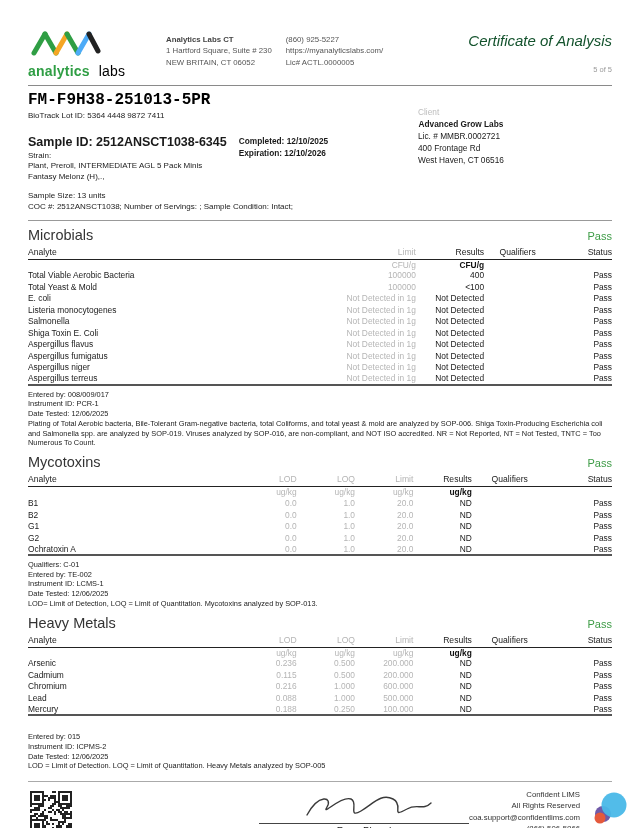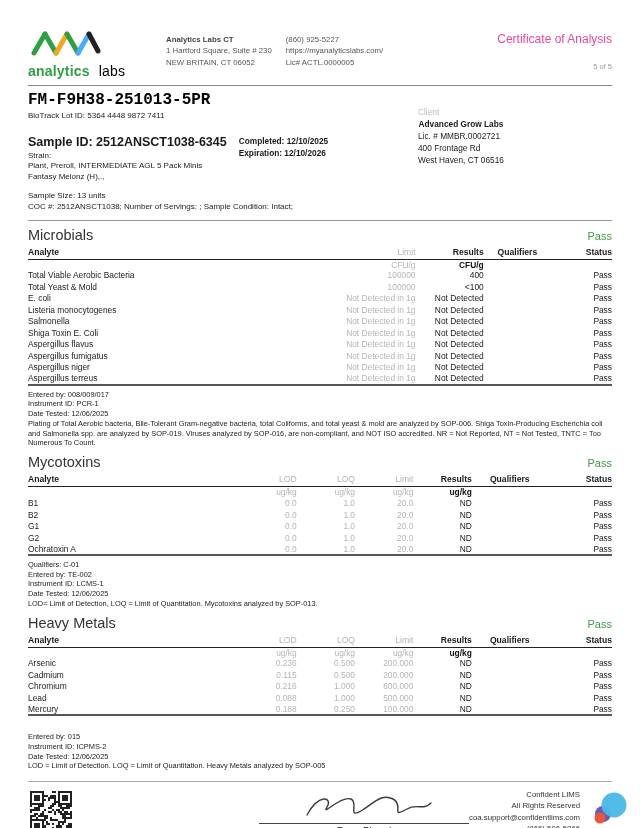--- a/index.html
+++ b/index.html
@@ -10,21 +10,21 @@
   
   .hdr { display:flex; align-items:flex-start; }
   .logo-block { width:120px; }
   .logo-word { font-size:14px; letter-spacing:.2px; margin-top:1px; }
   .logo-word .a { color:#2f9e44; font-weight:bold; }
   .logo-word .b { color:#000000; font-weight:normal;padding-left:9px; }
   .labinfo { display:flex; gap:14px; margin-left:18px; margin-top:6px; }
   .labcol { font-size:7.8px; color:#555; line-height:1.45; }
   .labcol .strong { font-weight:bold; color:#444; }
   .hdr-right { margin-left:auto; text-align:right; margin-top:4px; }
-  .coa-title { font-size:12px; color:#ec4899; font-weight:normal; }
+  .coa-title { font-size:15px; color:#14532d; font-weight:normal;font-style:italic; }
   .page-num { font-size:7.5px; color:#9a9a9a; margin-top:16px; }
   .hr1 { border:none; border-top:1px solid #8a8a8a; margin-top:6px; }
 
   
   .sample-wrap { display:flex; margin-top:5px; }
   .sample-left { width:330px; }
   .batch-id { font-size:16px; font-weight:bold; color:#000000;font-family:Liberation Mono, monospace; }
   .biotrack { font-size:8px; margin-top:2px; }
   .sid-row { display:flex; align-items:flex-start; margin-top:13px; }
   .sample-id { font-size:12.5px; font-weight:bold; }
@@ -35,21 +35,21 @@
   .client-label { color:#bcbcbc; }
   .client-name { font-weight:bold;text-align:center; }
   .hr2 { border:none; border-top:1px solid #999; margin-top:7px; }
 
   
   .sec-head { display:flex; justify-content:space-between; align-items:baseline; margin-top:6px; }
   .sec-title { font-size:14.5px; color:#333; font-weight:normal; }
   .sec-pass { font-size:11px; color:#3e9c47; font-weight:normal; }
 
   table.tbl { width:100%; border-collapse:collapse; margin-top:3px; border-bottom:2px solid #555; }
-  .tbl th { font-size:8.6px; font-weight:bold; border-bottom:1px solid #222; padding:1px 0 2px 0; }
+  .tbl th { font-size:8.6px; font-weight:normal; border-bottom:1px solid #222; padding:1px 0 2px 0; }
   .tbl td { font-size:8.4px; padding:0; height:11.5px; vertical-align:middle; }
   .tbl th, .tbl td { text-align:right; white-space:nowrap; }
   .tbl .c0 { text-align:left; }
   .tbl .cq { text-align:center; }
   .tbl .gray { color:#b5b5b5; font-weight:normal;text-align:right; }
   .tbl tr.units td { color:#111; font-weight:bold; height:10.5px; }
   .tbl tr.units td.gray { color:#b5b5b5; font-weight:normal; }
   .t5 .c0{width:58%} .t5 .c1{width:7%} .t5 .c2{width:12%} .t5 .c3{width:12%} .t5 .c4{width:11%}
   .t7 .c0{width:38%} .t7 .c1{width:8%} .t7 .c2{width:10%} .t7 .c3{width:10%} .t7 .c4{width:10%} .t7 .c5{width:13%} .t7 .c6{width:11%}
 

